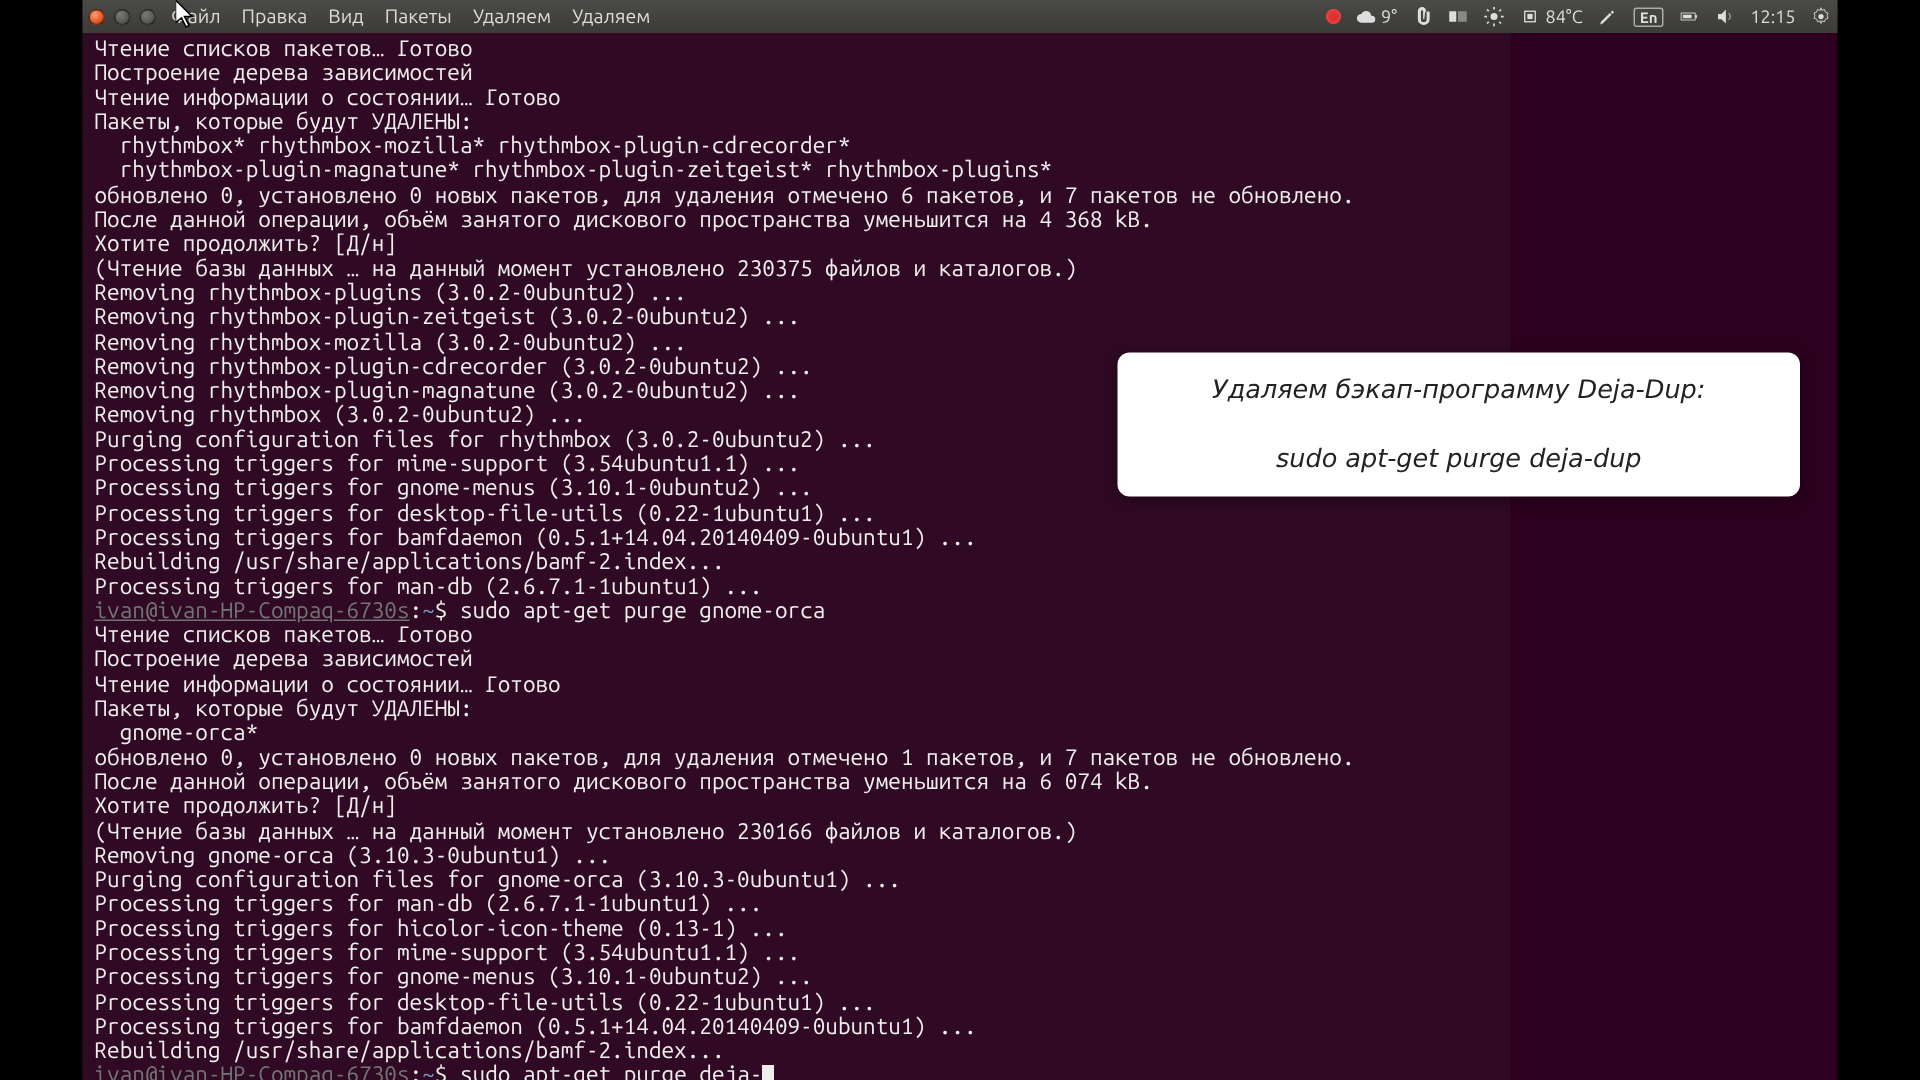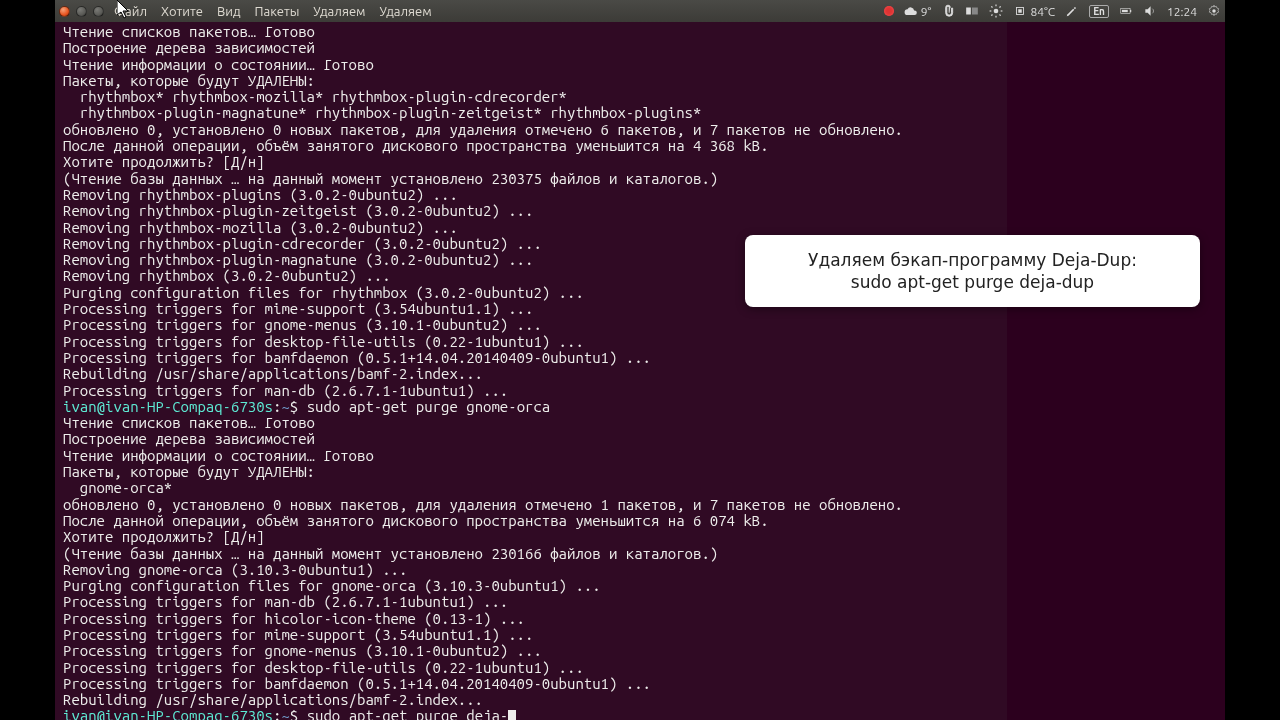--- a/index.html
+++ b/index.html
@@ -16,44 +16,44 @@
   .menubar span { cursor: default; }
   .spacer { flex: 1; }
   .tray { display: flex; align-items: center; gap: 10px; font-size: 12px; }
   .tray .glyph { display: inline-flex; align-items: center; gap: 3px; color: #dedede; }
   .rec-dot { width: 10px; height: 10px; border-radius: 50%; background: #d33; box-shadow: 0 0 3px #f55 inset; }
   .icon-svg { width: 14px; height: 14px; display: block; }
   .lang-box { border: 1px solid #aaa; padding: 0 3px; font-size: 10px; border-radius: 2px; font-weight: bold; }
   
   .terminal { position: absolute; top: 22px; left: 0; width: 952px; height: 698px; background: #300a24; color: #eeeeec; font-family: "Ubuntu Mono", "DejaVu Sans Mono", monospace; font-size: 15px; line-height: 16.3px; padding: 2px 8px; white-space: pre; }
   .terminal .line { white-space: pre; }
-  .prompt-user { color: #5eead4; }
+  .prompt-user { color: #737373; text-decoration: underline; }
   .prompt-path { color: #729fcf; }
   .cursor { display: inline-block; width: 8px; height: 14px; background: #eeeeec; vertical-align: text-bottom; }
   
-  .note { position: absolute; top: 235px; left: 690px; width: 455px; background: #fff; color: #222; border-radius: 8px; padding: 14px 24px; font-family: "DejaVu Sans", sans-serif; font-size: 17px; line-height: 22px; box-shadow: 0 2px 10px rgba(0,0,0,.4); text-align: center; }
-  .note .cmd { font-family: inherit; }
+  .note { position: absolute; top: 235px; left: 690px; width: 455px; background: #fff; color: #222; border-radius: 8px; padding: 14px 24px; font-family: "DejaVu Sans", sans-serif; font-size: 17px; line-height: 22px; box-shadow: 0 2px 10px rgba(0,0,0,.4); text-align: center; font-style: italic; }
+  .note .cmd { font-family: inherit; margin-top: 24px; }
   
   .mouse-cursor { position: absolute; top: 0px; left: 62px; width: 14px; height: 20px; pointer-events: none; }
 </style>
 </head>
 <body>
 
 <div class="screen">
   <div class="desktop">
 
     <div class="panel">
       <div class="window-controls">
         <div class="wc close"></div>
         <div class="wc min"></div>
         <div class="wc max"></div>
       </div>
       <div class="menubar">
         <span>Файл</span>
-        <span>Хотите</span>
+        <span>Правка</span>
         <span>Вид</span>
         <span>Пакеты</span>
         <span>Удаляем</span>
         <span>Удаляем</span>
       </div>
       <div class="spacer"></div>
       <div class="tray">
         <span class="glyph">
             <span class="rec-dot"></span>
           </span>
@@ -111,21 +111,21 @@
               <rect x="5" y="10" width="10" height="4" fill="#ddd"></rect>
               <rect x="19" y="10" width="2" height="4" fill="#ddd"></rect>
             </svg>
         </span>
         <span class="glyph">
           <svg class="icon-svg" viewBox="0 0 24 24">
               <path d="M4 9v6h4l5 5V4L8 9H4z" fill="#ddd"></path>
               <path d="M16 8a5 5 0 010 8" stroke="#ddd" fill="none"></path>
             </svg>
         </span>
-        <span class="glyph">12:24</span>
+        <span class="glyph">12:15</span>
         <span class="glyph">
           <svg class="icon-svg" viewBox="0 0 24 24">
               <circle cx="12" cy="12" r="3" fill="#ddd"></circle>
               <path d="M12 2l1 3 3-1 1 3 3 1-1 3 1 3-3 1-1 3-3-1-1 3-1-3-3 1-1-3-3-1 1-3-1-3 3-1 1-3 3 1 1-3z" fill="none" stroke="#ddd" stroke-width="1"></path>
             </svg>
         </span>
       </div>
     </div>
 
     <div class="terminal" id="term"><div class="line">Чтение списков пакетов… Готово</div><div class="line">Построение дерева зависимостей</div><div class="line">Чтение информации о состоянии… Готово</div><div class="line">Пакеты, которые будут УДАЛЕНЫ:</div><div class="line">  rhythmbox* rhythmbox-mozilla* rhythmbox-plugin-cdrecorder*</div><div class="line">  rhythmbox-plugin-magnatune* rhythmbox-plugin-zeitgeist* rhythmbox-plugins*</div><div class="line">обновлено 0, установлено 0 новых пакетов, для удаления отмечено 6 пакетов, и 7 пакетов не обновлено.</div><div class="line">После данной операции, объём занятого дискового пространства уменьшится на 4 368 kB.</div><div class="line">Хотите продолжить? [Д/н]</div><div class="line">(Чтение базы данных … на данный момент установлено 230375 файлов и каталогов.)</div><div class="line">Removing rhythmbox-plugins (3.0.2-0ubuntu2) ...</div><div class="line">Removing rhythmbox-plugin-zeitgeist (3.0.2-0ubuntu2) ...</div><div class="line">Removing rhythmbox-mozilla (3.0.2-0ubuntu2) ...</div><div class="line">Removing rhythmbox-plugin-cdrecorder (3.0.2-0ubuntu2) ...</div><div class="line">Removing rhythmbox-plugin-magnatune (3.0.2-0ubuntu2) ...</div><div class="line">Removing rhythmbox (3.0.2-0ubuntu2) ...</div><div class="line">Purging configuration files for rhythmbox (3.0.2-0ubuntu2) ...</div><div class="line">Processing triggers for mime-support (3.54ubuntu1.1) ...</div><div class="line">Processing triggers for gnome-menus (3.10.1-0ubuntu2) ...</div><div class="line">Processing triggers for desktop-file-utils (0.22-1ubuntu1) ...</div><div class="line">Processing triggers for bamfdaemon (0.5.1+14.04.20140409-0ubuntu1) ...</div><div class="line">Rebuilding /usr/share/applications/bamf-2.index...</div><div class="line">Processing triggers for man-db (2.6.7.1-1ubuntu1) ...</div><div class="line"><span class="prompt-user">ivan@ivan-HP-Compaq-6730s</span><span>:</span><span class="prompt-path">~</span><span>$ </span><span>sudo apt-get purge gnome-orca</span></div><div class="line">Чтение списков пакетов… Готово</div><div class="line">Построение дерева зависимостей</div><div class="line">Чтение информации о состоянии… Готово</div><div class="line">Пакеты, которые будут УДАЛЕНЫ:</div><div class="line">  gnome-orca*</div><div class="line">обновлено 0, установлено 0 новых пакетов, для удаления отмечено 1 пакетов, и 7 пакетов не обновлено.</div><div class="line">После данной операции, объём занятого дискового пространства уменьшится на 6 074 kB.</div><div class="line">Хотите продолжить? [Д/н]</div><div class="line">(Чтение базы данных … на данный момент установлено 230166 файлов и каталогов.)</div><div class="line">Removing gnome-orca (3.10.3-0ubuntu1) ...</div><div class="line">Purging configuration files for gnome-orca (3.10.3-0ubuntu1) ...</div><div class="line">Processing triggers for man-db (2.6.7.1-1ubuntu1) ...</div><div class="line">Processing triggers for hicolor-icon-theme (0.13-1) ...</div><div class="line">Processing triggers for mime-support (3.54ubuntu1.1) ...</div><div class="line">Processing triggers for gnome-menus (3.10.1-0ubuntu2) ...</div><div class="line">Processing triggers for desktop-file-utils (0.22-1ubuntu1) ...</div><div class="line">Processing triggers for bamfdaemon (0.5.1+14.04.20140409-0ubuntu1) ...</div><div class="line">Rebuilding /usr/share/applications/bamf-2.index...</div><div class="line"><span class="prompt-user">ivan@ivan-HP-Compaq-6730s</span><span>:</span><span class="prompt-path">~</span><span>$ </span><span>sudo apt-get purge deja-</span><span class="cursor"></span></div></div>

